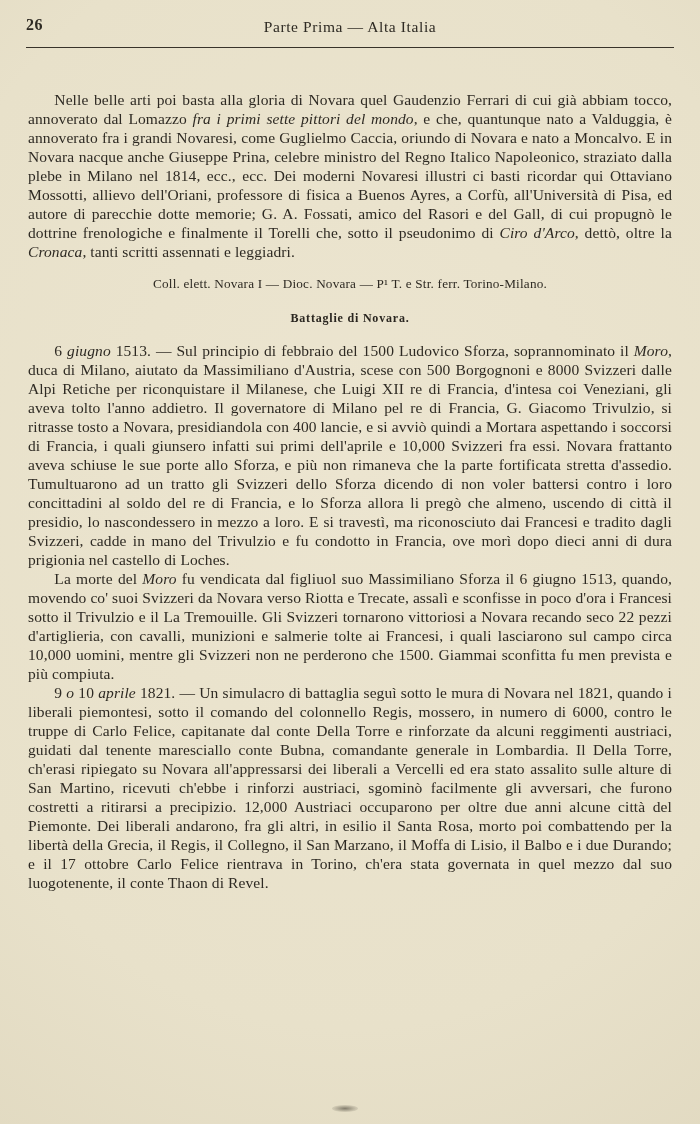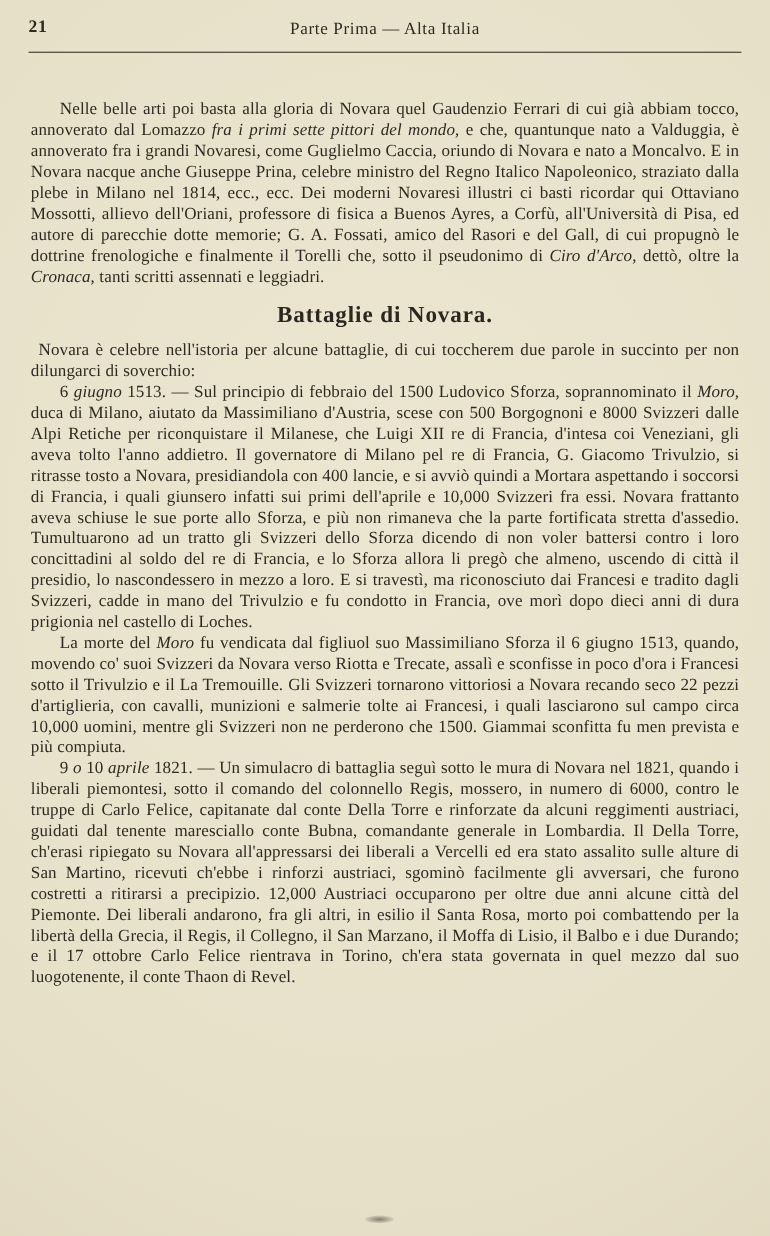--- a/index.html
+++ b/index.html
@@ -61,55 +61,55 @@
   .collegio {
     margin: 13px 0 14px 0;
     text-align: center;
     text-indent: 0;
     font-size: 13.2px;
     letter-spacing: 0.2px;
   }
   .section-heading {
     margin: 16px 0 13px 0;
     text-align: center;
-    font-size: 21px;
+    font-size: 12px;
     font-weight: 700;
     letter-spacing: 0.8px;
     color: #2a2620;
   }
   .scan-artifact {
     position: absolute;
     left: 332px;
     bottom: 12px;
     width: 26px;
     height: 7px;
     border-radius: 50%;
     background: radial-gradient(ellipse at center, rgba(50,45,35,0.55) 0%, rgba(50,45,35,0.15) 60%, transparent 100%);
   }
 </style>
 </head>
 <body>
 
 <div class="page">
 
   <header class="page-header">
-    <span class="page-number">21</span>
+    <span class="page-number">26</span>
     <span class="running-title">Parte Prima — Alta Italia</span>
   </header>
 
   <div class="header-rule"></div>
 
   <main class="page-body">
 
     <p class="para indent" lang="it"><span>Nelle belle arti poi basta alla gloria di Novara quel Gaudenzio Ferrari di cui già abbiam tocco, annoverato dal Lomazzo </span><span class="it">fra i primi sette pittori del mondo</span><span>, e che, quantunque nato a Valduggia, è annoverato fra i grandi Novaresi, come Guglielmo Caccia, oriundo di Novara e nato a Moncalvo. E in Novara nacque anche Giuseppe Prina, celebre ministro del Regno Italico Napoleonico, straziato dalla plebe in Milano nel 1814, ecc., ecc. Dei moderni Novaresi illustri ci basti ricordar qui Ottaviano Mossotti, allievo dell'Oriani, professore di fisica a Buenos Ayres, a Corfù, all'Università di Pisa, ed autore di parecchie dotte memorie; G. A. Fossati, amico del Rasori e del Gall, di cui propugnò le dottrine frenologiche e finalmente il Torelli che, sotto il pseudonimo di </span><span class="it">Ciro d'Arco</span><span>, dettò, oltre la </span><span class="it">Cronaca</span><span>, tanti scritti assennati e leggiadri.</span></p>
 
+    <p class="collegio">Coll. elett. Novara I — Dioc. Novara — P¹ T. e Str. ferr. Torino-Milano.</p>
 
     <h2 class="section-heading">Battaglie di Novara.</h2>
 
-    <p class="para small-indent" lang="it"><span>Novara è celebre nell'istoria per alcune battaglie, di cui toccherem due parole in succinto per non dilungarci di soverchio:</span></p>
 
     <p class="para indent" lang="it"><span>6 </span><span class="it">giugno</span><span> 1513. — Sul principio di febbraio del 1500 Ludovico Sforza, soprannominato il </span><span class="it">Moro</span><span>, duca di Milano, aiutato da Massimiliano d'Austria, scese con 500 Borgognoni e 8000 Svizzeri dalle Alpi Retiche per riconquistare il Milanese, che Luigi XII re di Francia, d'intesa coi Veneziani, gli aveva tolto l'anno addietro. Il governatore di Milano pel re di Francia, G. Giacomo Trivulzio, si ritrasse tosto a Novara, presidiandola con 400 lancie, e si avviò quindi a Mortara aspettando i soccorsi di Francia, i quali giunsero infatti sui primi dell'aprile e 10,000 Svizzeri fra essi. Novara frattanto aveva schiuse le sue porte allo Sforza, e più non rimaneva che la parte fortificata stretta d'assedio. Tumultuarono ad un tratto gli Svizzeri dello Sforza dicendo di non voler battersi contro i loro concittadini al soldo del re di Francia, e lo Sforza allora li pregò che almeno, uscendo di città il presidio, lo nascondessero in mezzo a loro. E si travestì, ma riconosciuto dai Francesi e tradito dagli Svizzeri, cadde in mano del Trivulzio e fu condotto in Francia, ove morì dopo dieci anni di dura prigionia nel castello di Loches.</span></p>
 
     <p class="para indent" lang="it"><span>La morte del </span><span class="it">Moro</span><span> fu vendicata dal figliuol suo Massimiliano Sforza il 6 giugno 1513, quando, movendo co' suoi Svizzeri da Novara verso Riotta e Trecate, assalì e sconfisse in poco d'ora i Francesi sotto il Trivulzio e il La Tremouille. Gli Svizzeri tornarono vittoriosi a Novara recando seco 22 pezzi d'artiglieria, con cavalli, munizioni e salmerie tolte ai Francesi, i quali lasciarono sul campo circa 10,000 uomini, mentre gli Svizzeri non ne perderono che 1500. Giammai sconfitta fu men prevista e più compiuta.</span></p>
 
     <p class="para indent" lang="it"><span>9 </span><span class="it">o</span><span> 10 </span><span class="it">aprile</span><span> 1821. — Un simulacro di battaglia seguì sotto le mura di Novara nel 1821, quando i liberali piemontesi, sotto il comando del colonnello Regis, mossero, in numero di 6000, contro le truppe di Carlo Felice, capitanate dal conte Della Torre e rinforzate da alcuni reggimenti austriaci, guidati dal tenente maresciallo conte Bubna, comandante generale in Lombardia. Il Della Torre, ch'erasi ripiegato su Novara all'appressarsi dei liberali a Vercelli ed era stato assalito sulle alture di San Martino, ricevuti ch'ebbe i rinforzi austriaci, sgominò facilmente gli avversari, che furono costretti a ritirarsi a precipizio. 12,000 Austriaci occuparono per oltre due anni alcune città del Piemonte. Dei liberali andarono, fra gli altri, in esilio il Santa Rosa, morto poi combattendo per la libertà della Grecia, il Regis, il Collegno, il San Marzano, il Moffa di Lisio, il Balbo e i due Durando; e il 17 ottobre Carlo Felice rientrava in Torino, ch'era stata governata in quel mezzo dal suo luogotenente, il conte Thaon di Revel.</span></p>
 
   </main>
 
   <div class="scan-artifact"></div>

